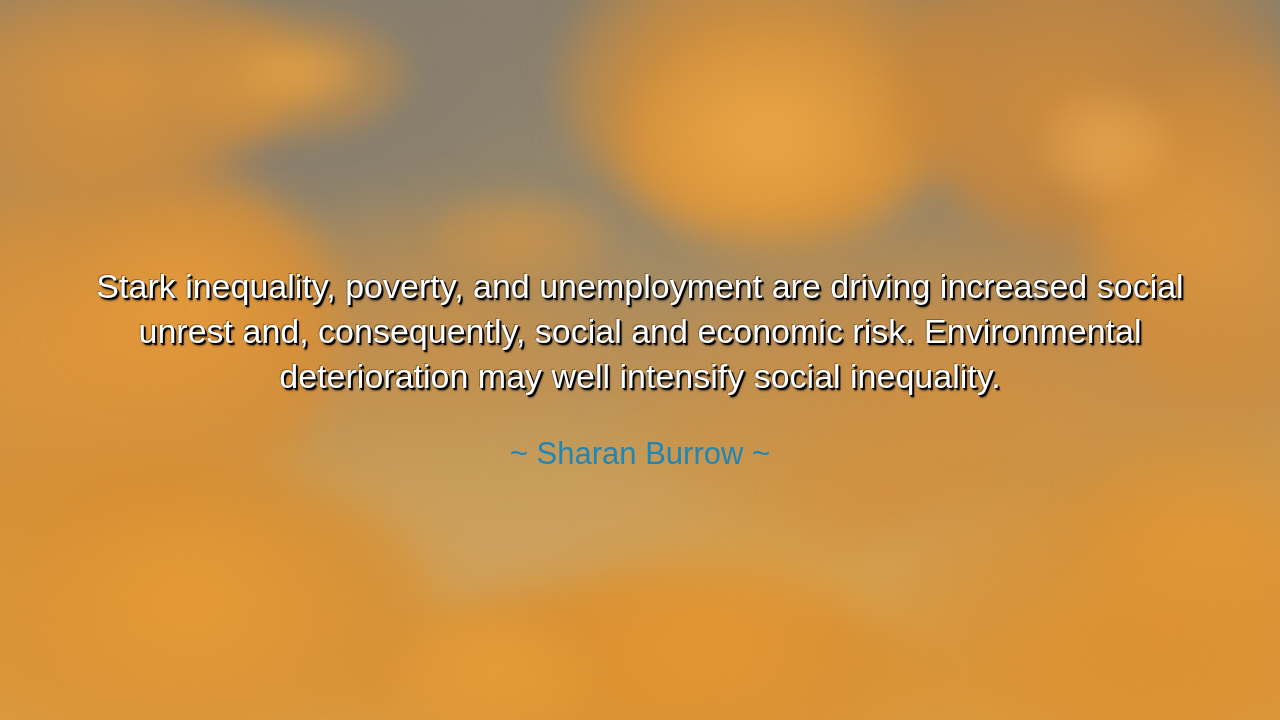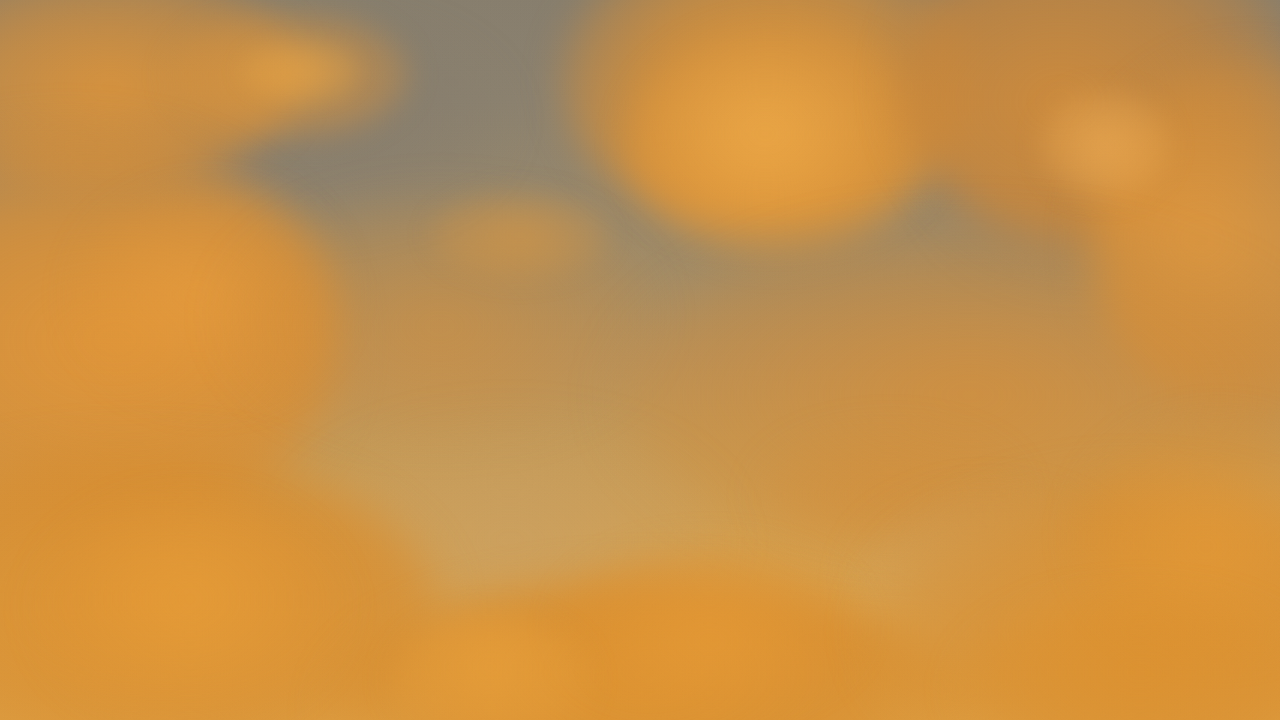--- a/index.html
+++ b/index.html
@@ -226,15 +226,17 @@
     <div class="cl c9c"></div>
     <div class="cl c10"></div>
     <div class="cl c10b"></div>
     <div class="cl c10c"></div>
   </div>
 
   <div class="wash"></div>
   <div class="grain"></div>
 
   <div class="text-wrap">
+    <p class="quote">Stark inequality, poverty, and unemployment are driving increased social unrest and, consequently, social and economic risk. Environmental deterioration may well intensify social inequality.</p>
+    <p class="attribution">~ Sharan Burrow ~</p>
   </div>
 
 </div>
 
 </body></html>

